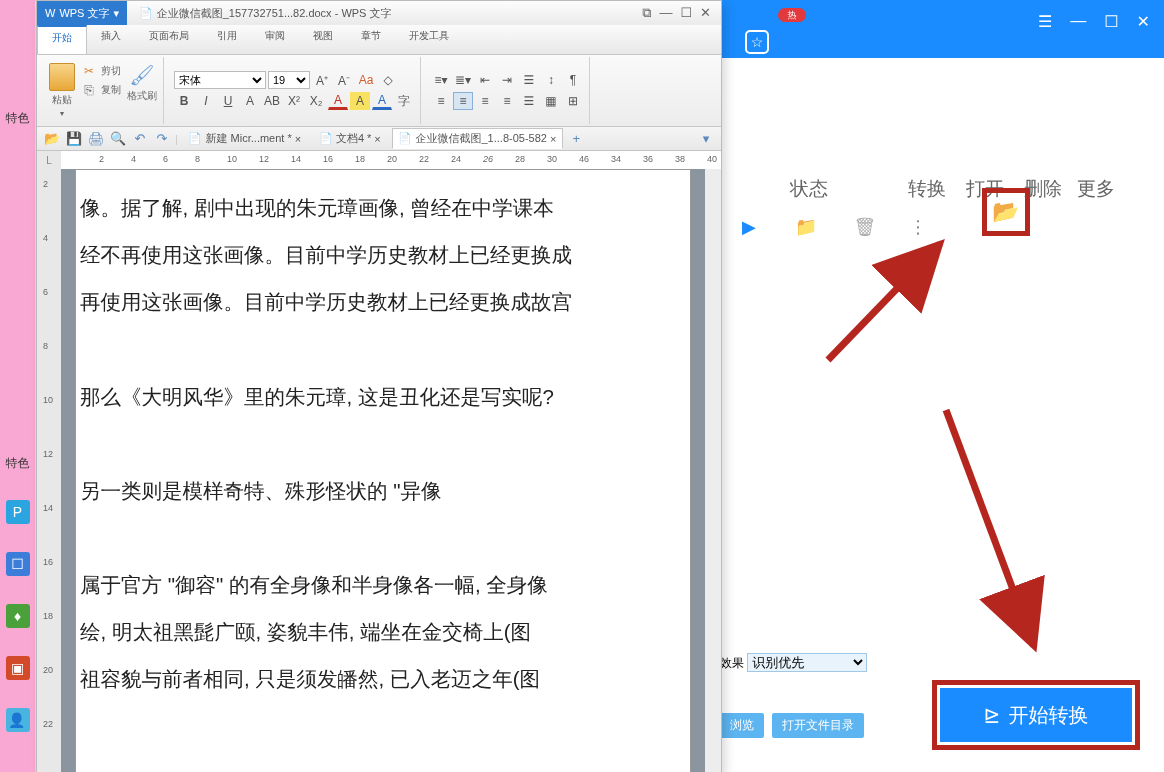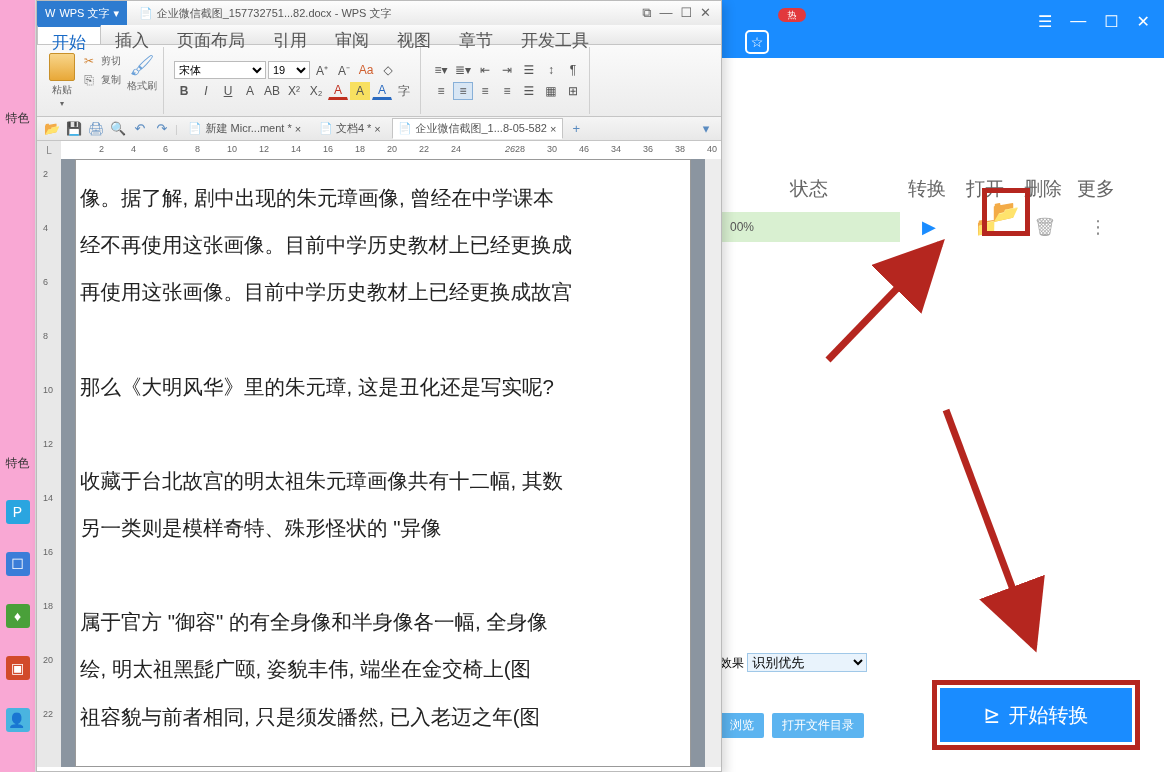--- a/index.html
+++ b/index.html
@@ -27,21 +27,21 @@
 .bg-start{width:192px;height:54px;background:#1a8cff;color:#fff;font-size:20px;display:flex;align-items:center;justify-content:center;gap:8px;border:none}
 .bg-start-box{border:5px solid #b5261f;padding:3px}
 .folder-box{border:5px solid #b5261f;position:absolute;top:188px;right:134px;width:48px;height:48px;display:flex;align-items:center;justify-content:center;font-size:22px;color:#888}
 .arrow1{position:absolute;top:230px;right:206px;width:140px;height:140px}
 .arrow2{position:absolute;top:400px;right:98px;width:150px;height:260px}
 .wps{position:absolute;top:0;left:36px;width:686px;height:772px;background:#fff;border:1px solid #bbb;box-shadow:4px 4px 10px rgba(0,0,0,0.15)}
 .wps-title{height:24px;background:linear-gradient(#fdfdfd,#eaeaea);display:flex;align-items:center;font-size:11px;color:#555;padding-left:0}
 .wps-logo{background:#2d7bd0;color:#fff;padding:3px 8px;font-size:11px;display:flex;align-items:center;gap:4px;height:24px}
 .wps-fname{margin-left:12px;display:flex;align-items:center;gap:4px;flex:1}
 .wps-wctrl{display:flex;gap:8px;padding-right:10px;color:#666;font-size:13px}
-.wps-tabs{height:20px;background:linear-gradient(#fbfbfb,#e8e8e8);display:flex;font-size:17px;border-bottom:1px solid #c5c5c5}
+.wps-tabs{height:30px;background:linear-gradient(#fbfbfb,#e8e8e8);display:flex;font-size:10px;border-bottom:1px solid #c5c5c5}
 .wps-tab{padding:4px 14px;color:#555}
 .wps-tab.active{background:#fff;color:#1a6bc7;border-top:2px solid #2d7bd0;border-left:1px solid #c5c5c5;border-right:1px solid #c5c5c5}
 .wps-ribbon{height:72px;background:linear-gradient(#fafafa,#ececec);border-bottom:1px solid #c5c5c5;display:flex;padding:2px 6px;gap:4px}
 .rgrp{border-right:1px solid #d0d0d0;padding:2px 6px;display:flex;flex-direction:column;justify-content:center;gap:3px;font-size:10px;color:#666}
 .rrow{display:flex;gap:4px;align-items:center}
 .ricon{width:16px;height:16px;display:inline-flex;align-items:center;justify-content:center;font-size:12px}
 .paste-big{display:flex;flex-direction:column;align-items:center;font-size:10px;gap:2px}
 .paste-big .picon{width:26px;height:28px;background:linear-gradient(#f8d58a,#e8a838);border:1px solid #c8902a;border-radius:2px}
 .fontbox{display:flex;gap:2px}
 .fontbox select,.fontbox input{font-size:11px;height:18px;border:1px solid #bbb;background:#fff}
@@ -78,21 +78,20 @@
   </div>
   <div class="bg-tbl">
     <div class="bg-head">
       <div style="width:178px">状态</div>
       <div style="width:58px">转换</div>
       <div style="width:58px">打开</div>
       <div style="width:58px">删除</div>
       <div style="width:48px">更多</div>
     </div>
     <div class="bg-row">
-      <div class="bg-pct">00%</div>
       <div class="bg-play">▶</div>
       <div class="bg-folder">📁</div>
       <div class="bg-del">🗑</div>
       <div class="bg-more">⋮</div>
     </div>
   </div>
 </div>
 
 <div class="bg-select">
   <span>效果</span>
@@ -275,21 +274,21 @@
         <span class="rtick" style="position: absolute; left: 78px; top: 3px;">6</span>
         <span class="rtick" style="position: absolute; left: 110px; top: 3px;">8</span>
         <span class="rtick" style="position: absolute; left: 142px; top: 3px;">10</span>
         <span class="rtick" style="position: absolute; left: 174px; top: 3px;">12</span>
         <span class="rtick" style="position: absolute; left: 206px; top: 3px;">14</span>
         <span class="rtick" style="position: absolute; left: 238px; top: 3px;">16</span>
         <span class="rtick" style="position: absolute; left: 270px; top: 3px;">18</span>
         <span class="rtick" style="position: absolute; left: 302px; top: 3px;">20</span>
         <span class="rtick" style="position: absolute; left: 334px; top: 3px;">22</span>
         <span class="rtick" style="position: absolute; left: 366px; top: 3px;">24</span>
-        <span class="rtick" style="position: absolute; left: 420px; top: 3px; font-style: italic;">26</span>
+        <span class="rtick" style="position: absolute; left: 398px; top: 3px; font-style: italic;">26</span>
         <span class="rtick" style="position: absolute; left: 430px; top: 3px;">28</span>
         <span class="rtick" style="position: absolute; left: 462px; top: 3px;">30</span>
         <span class="rtick" style="position: absolute; left: 494px; top: 3px;">46</span>
         <span class="rtick" style="position: absolute; left: 526px; top: 3px;">34</span>
         <span class="rtick" style="position: absolute; left: 558px; top: 3px;">36</span>
         <span class="rtick" style="position: absolute; left: 590px; top: 3px;">38</span>
         <span class="rtick" style="position: absolute; left: 622px; top: 3px;">40</span>
       </div>
   </div>
   <div class="wps-body">
@@ -307,21 +306,20 @@
         <span class="rtick" style="position: absolute; top: 550px; left: 6px;">22</span>
       </div>
     <div class="wps-doc">
       <div class="wps-page" id="pagecontent">
           <div>像。据了解, 剧中出现的朱元璋画像, 曾经在中学课本</div>
           <div>经不再使用这张画像。目前中学历史教材上已经更换成</div>
           <div>再使用这张画像。目前中学历史教材上已经更换成故宫</div>
           <div>&nbsp;</div>
           <div>那么《大明风华》里的朱元璋, 这是丑化还是写实呢?</div>
           <div>&nbsp;</div>
-          <div>收藏于台北故宫的明太祖朱元璋画像共有十二幅, 其数</div>
           <div>另一类则是模样奇特、殊形怪状的 "异像</div>
           <div>&nbsp;</div>
           <div>属于官方 "御容" 的有全身像和半身像各一幅, 全身像</div>
           <div>绘, 明太祖黑髭广颐, 姿貌丰伟, 端坐在金交椅上(图</div>
           <div>祖容貌与前者相同, 只是须发皤然, 已入老迈之年(图</div>
         </div>
     </div>
     <div class="wps-scroll"></div>
   </div>
 </div>

